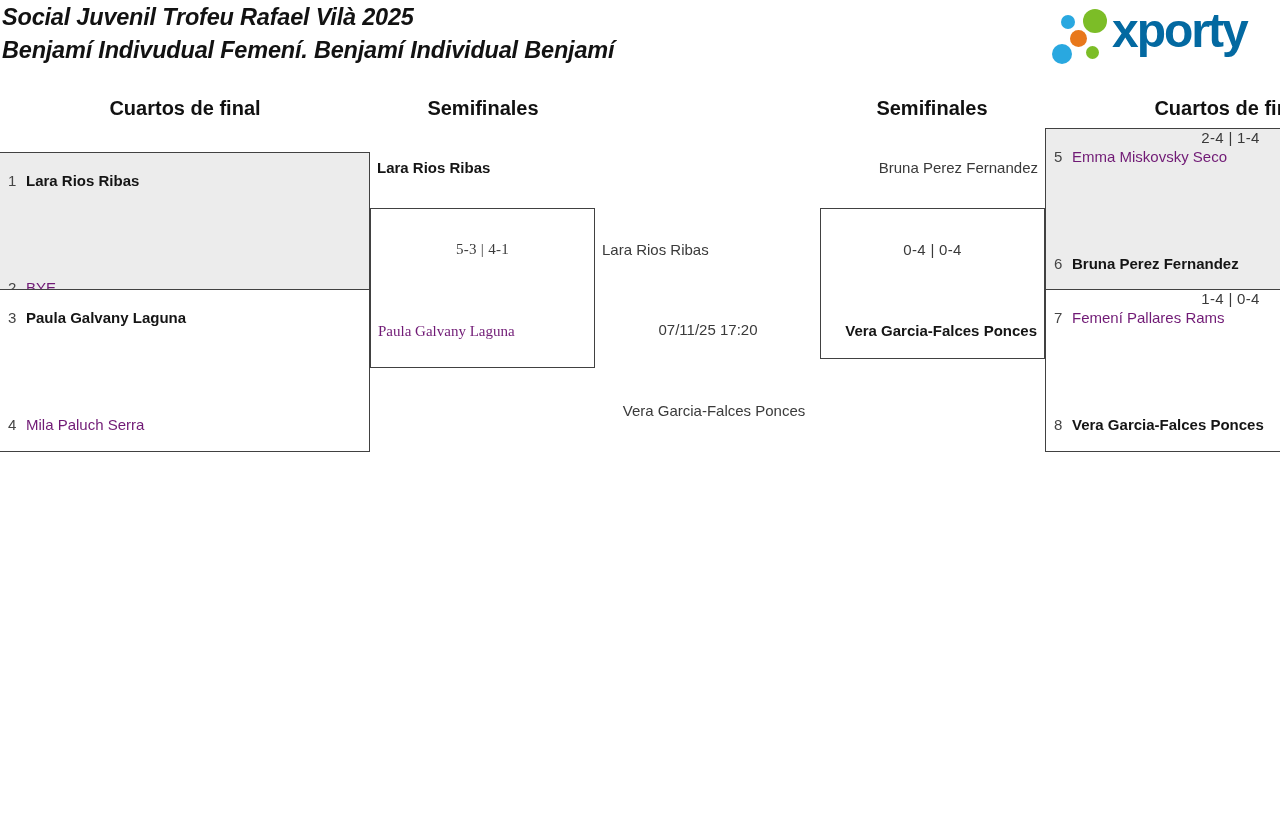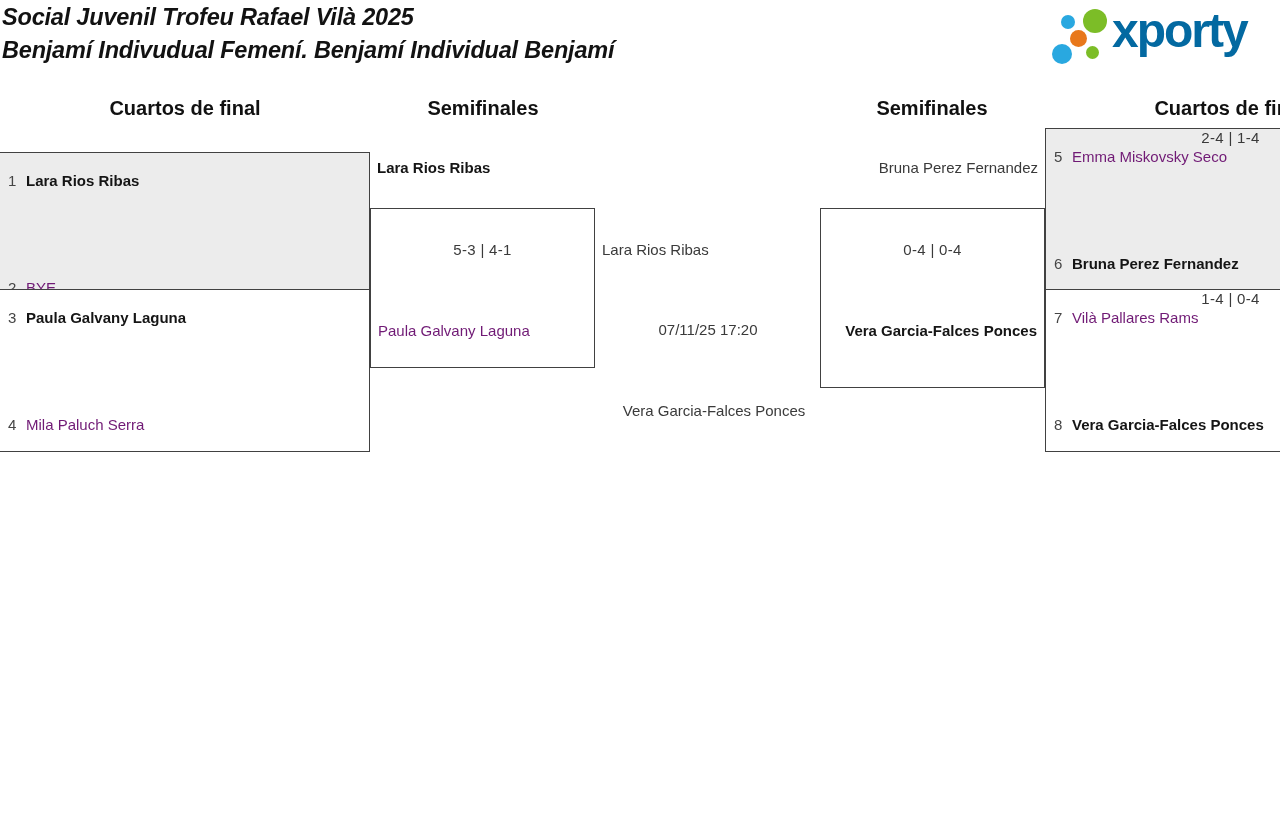--- a/index.html
+++ b/index.html
@@ -81,52 +81,52 @@
   <div class="match" style="left:-1px;top:289px;width:371px;height:163px;">
     <div class="prow row-top">
       <span class="seed">3</span><span class="pname winner">Paula Galvany Laguna</span>
     </div>
     <div class="prow row-bottom">
       <span class="seed">4</span><span class="pname">Mila Paluch Serra</span>
     </div>
   </div>
 
   <div class="float-label winner" style="left:377px;top:158px;">Lara Rios Ribas</div>
-  <div class="match" style="left:370px;top:208px;width:225px;height:160px;">
+  <div class="match" style="left:370px;top:208px;width:225px;height:160px;font-family:Liberation Serif, serif;">
     <div class="row-score sf-score" style="position:absolute;left:0;right:0;">5-3 | 4-1</div>
     <div class="prow sf-bottom">
       <span class="pname">Paula Galvany Laguna</span>
     </div>
   </div>
 
   <div class="float-label" style="left:602px;top:240px;">Lara Rios Ribas</div>
   <div class="float-label center-al" style="left:508px;top:320px;width:400px;">07/11/25 17:20</div>
   <div class="float-label center-al" style="left:514px;top:401px;width:400px;">Vera Garcia-Falces Ponces</div>
 
   <div class="float-label" style="right:242px;top:158px;">Bruna Perez Fernandez</div>
-  <div class="match" style="left:820px;top:208px;width:225px;height:180px;">
+  <div class="match" style="left:820px;top:208px;width:225px;height:151px;">
     <div class="row-score sf-score" style="position:absolute;left:0;right:0;">0-4 | 0-4</div>
     <div class="prow sf-bottom right-al">
       <span class="pname winner">Vera Garcia-Falces Ponces</span>
     </div>
   </div>
 
   <div class="match gray" style="left:1045px;top:128px;width:371px;height:162px;">
     <div class="prow row-top">
       <span class="seed">5</span><span class="pname">Emma Miskovsky Seco</span>
     </div>
     <div class="row-score">2-4 | 1-4</div>
     <div class="prow row-bottom">
       <span class="seed">6</span><span class="pname winner">Bruna Perez Fernandez</span>
     </div>
   </div>
 
   <div class="match" style="left:1045px;top:289px;width:371px;height:163px;">
     <div class="prow row-top">
-      <span class="seed">7</span><span class="pname">Vilà Pallares Rams</span>
+      <span class="seed">7</span><span class="pname">Femení Pallares Rams</span>
     </div>
     <div class="row-score">1-4 | 0-4</div>
     <div class="prow row-bottom">
       <span class="seed">8</span><span class="pname winner">Vera Garcia-Falces Ponces</span>
     </div>
   </div>
 
 </div>
 
 </body></html>

